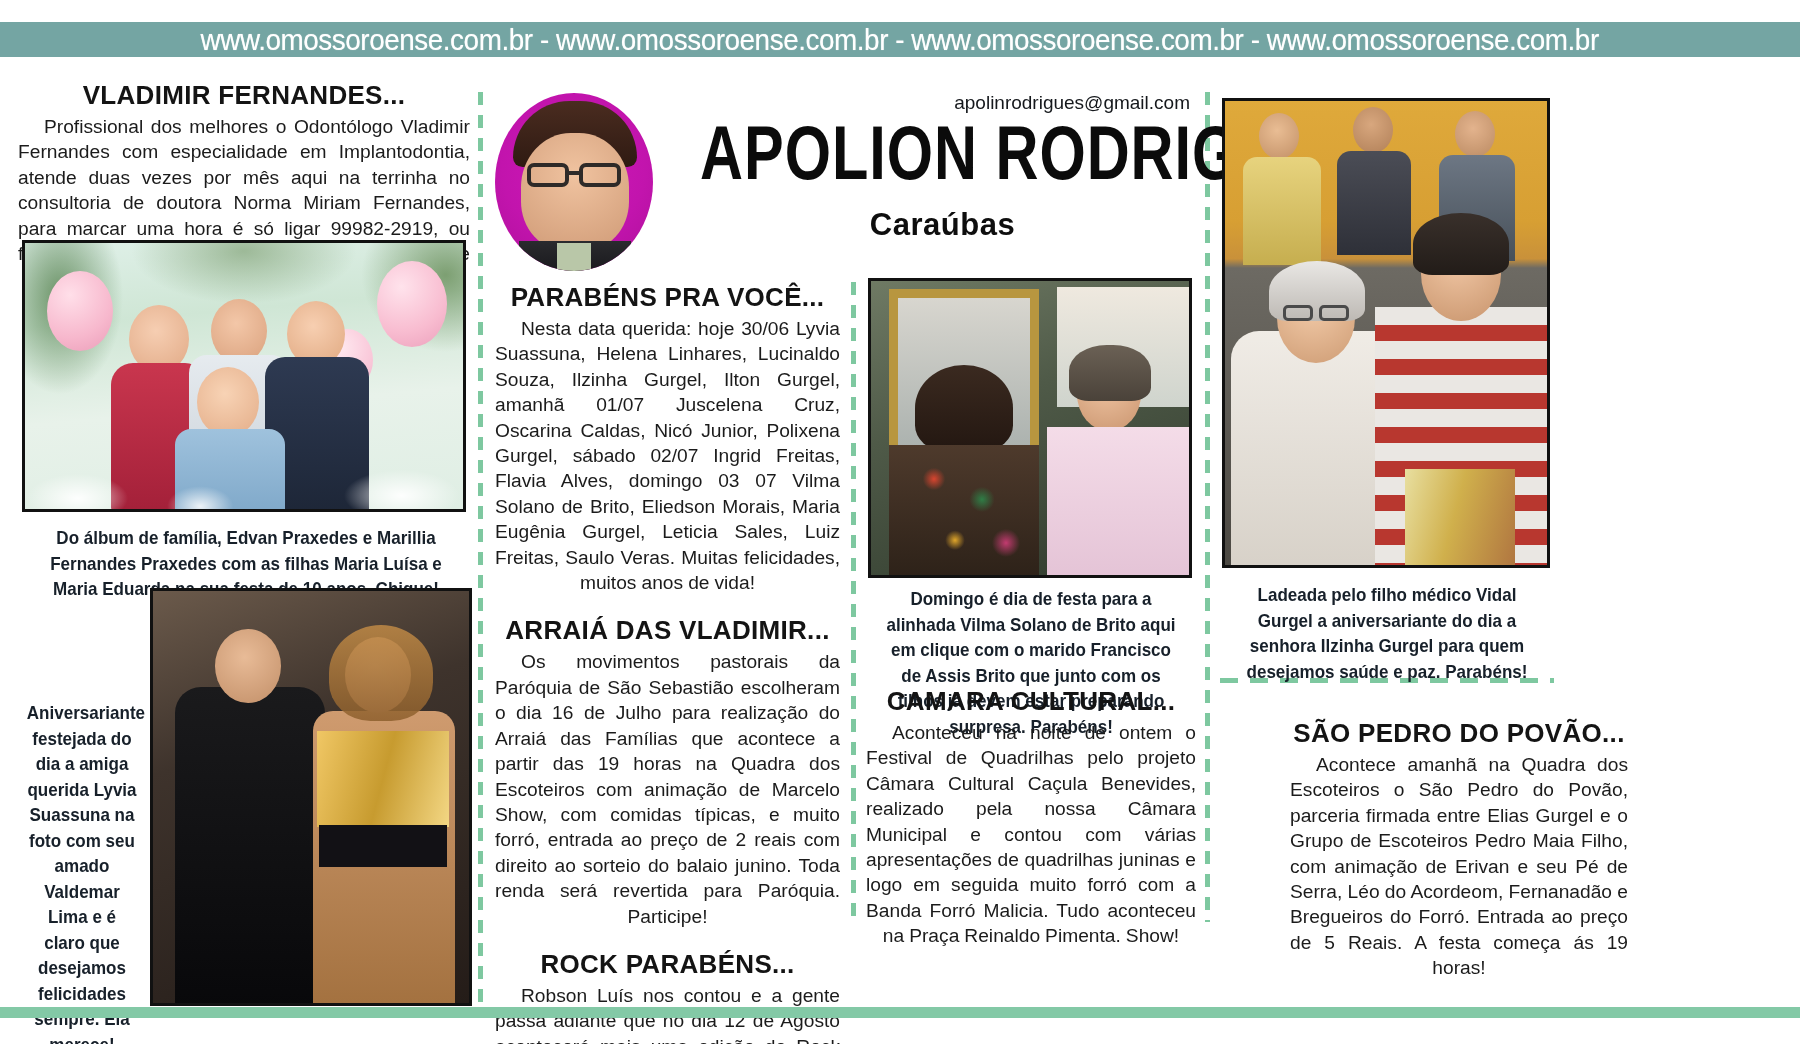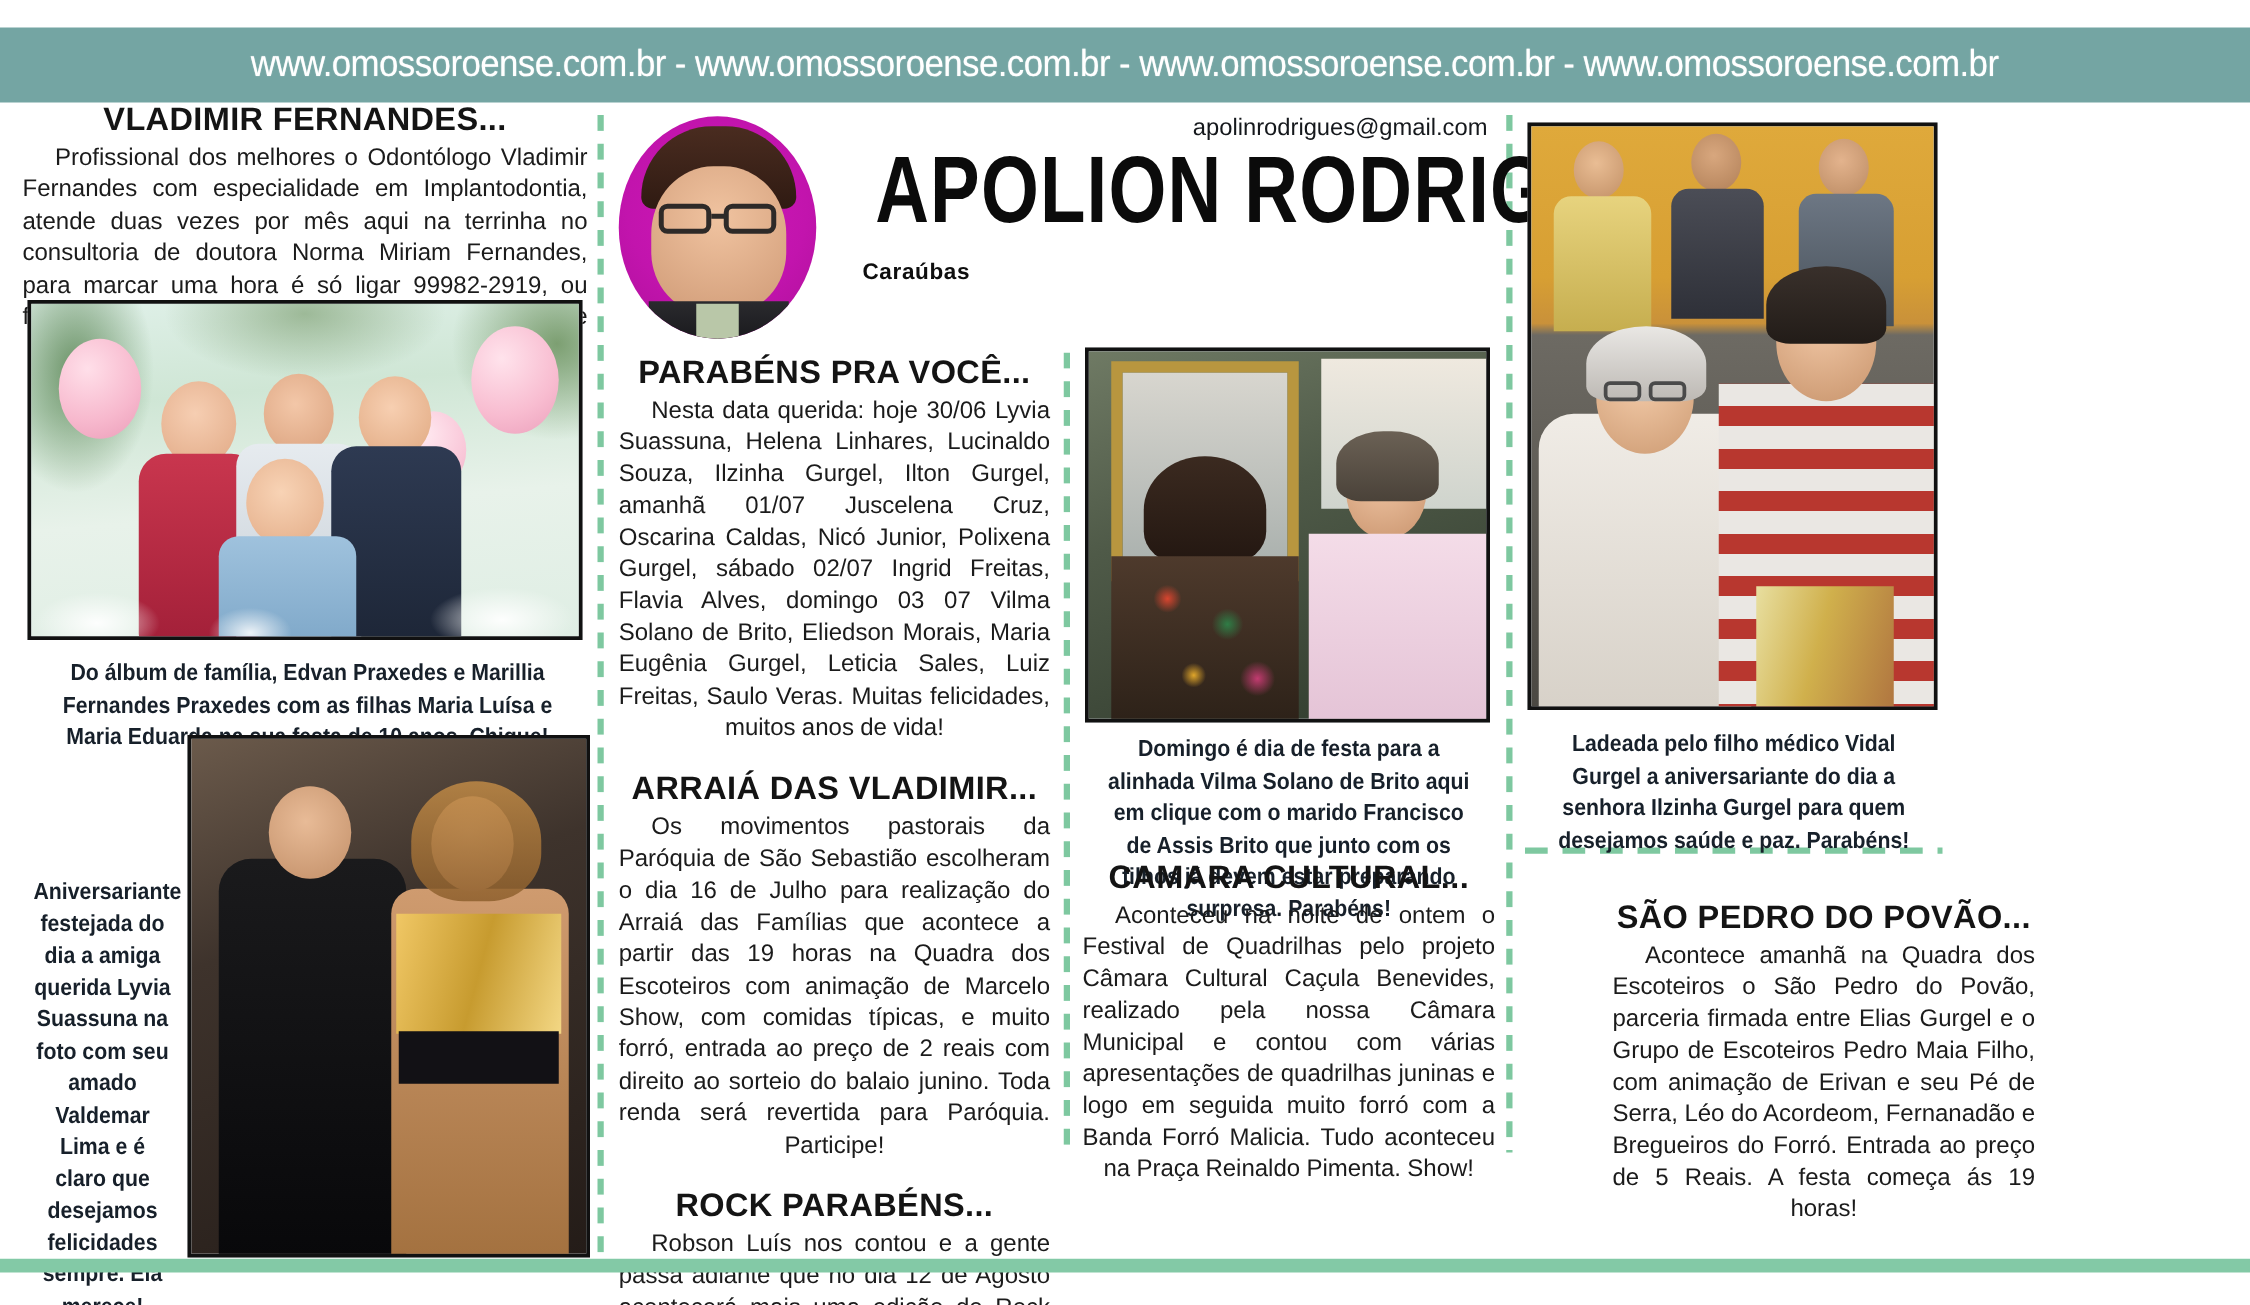--- a/index.html
+++ b/index.html
@@ -11,21 +11,21 @@
   }
   #page {
     position: relative;
     width: 1800px; height: 1044px;
     background: #ffffff;
   }
 
   
   .masthead {
     position: absolute; left: 0; top: 22px;
-    width: 1800px; height: 60px;
+    width: 1800px; height: 35px;
     background: #74a5a3;
     display: flex; align-items: center; justify-content: center;
     overflow: hidden;
   }
   .masthead-text {
     color: #ffffff;
     font-family: "Liberation Sans Narrow", "Liberation Sans", sans-serif;
     font-size: 30px;
     font-weight: 400;
     letter-spacing: -0.5px;
@@ -134,24 +134,24 @@
     font-size: 62px;
     line-height: 66px;
     letter-spacing: 1px;
     color: #0b0b0b;
     transform: scaleX(0.96) scaleY(1.22);
     transform-origin: center center;
     white-space: nowrap;
   }
   #city {
     position: absolute; left: 690px; top: 207px; width: 505px;
-    text-align: left;
+    text-align: center;
     font-family: "Liberation Sans Narrow", "Liberation Sans", sans-serif;
     font-weight: bold;
-    font-size: 18px;
+    font-size: 31px;
     color: #0e0e0e;
     letter-spacing: 0.5px;
   }
 
   
   #col2 { position: absolute; left: 495px; top: 282px; width: 345px; }
   #col2 .block { margin-bottom: 20px; }
 
   
   #photo-couple2 { left: 868px; top: 278px; width: 324px; height: 300px; }

